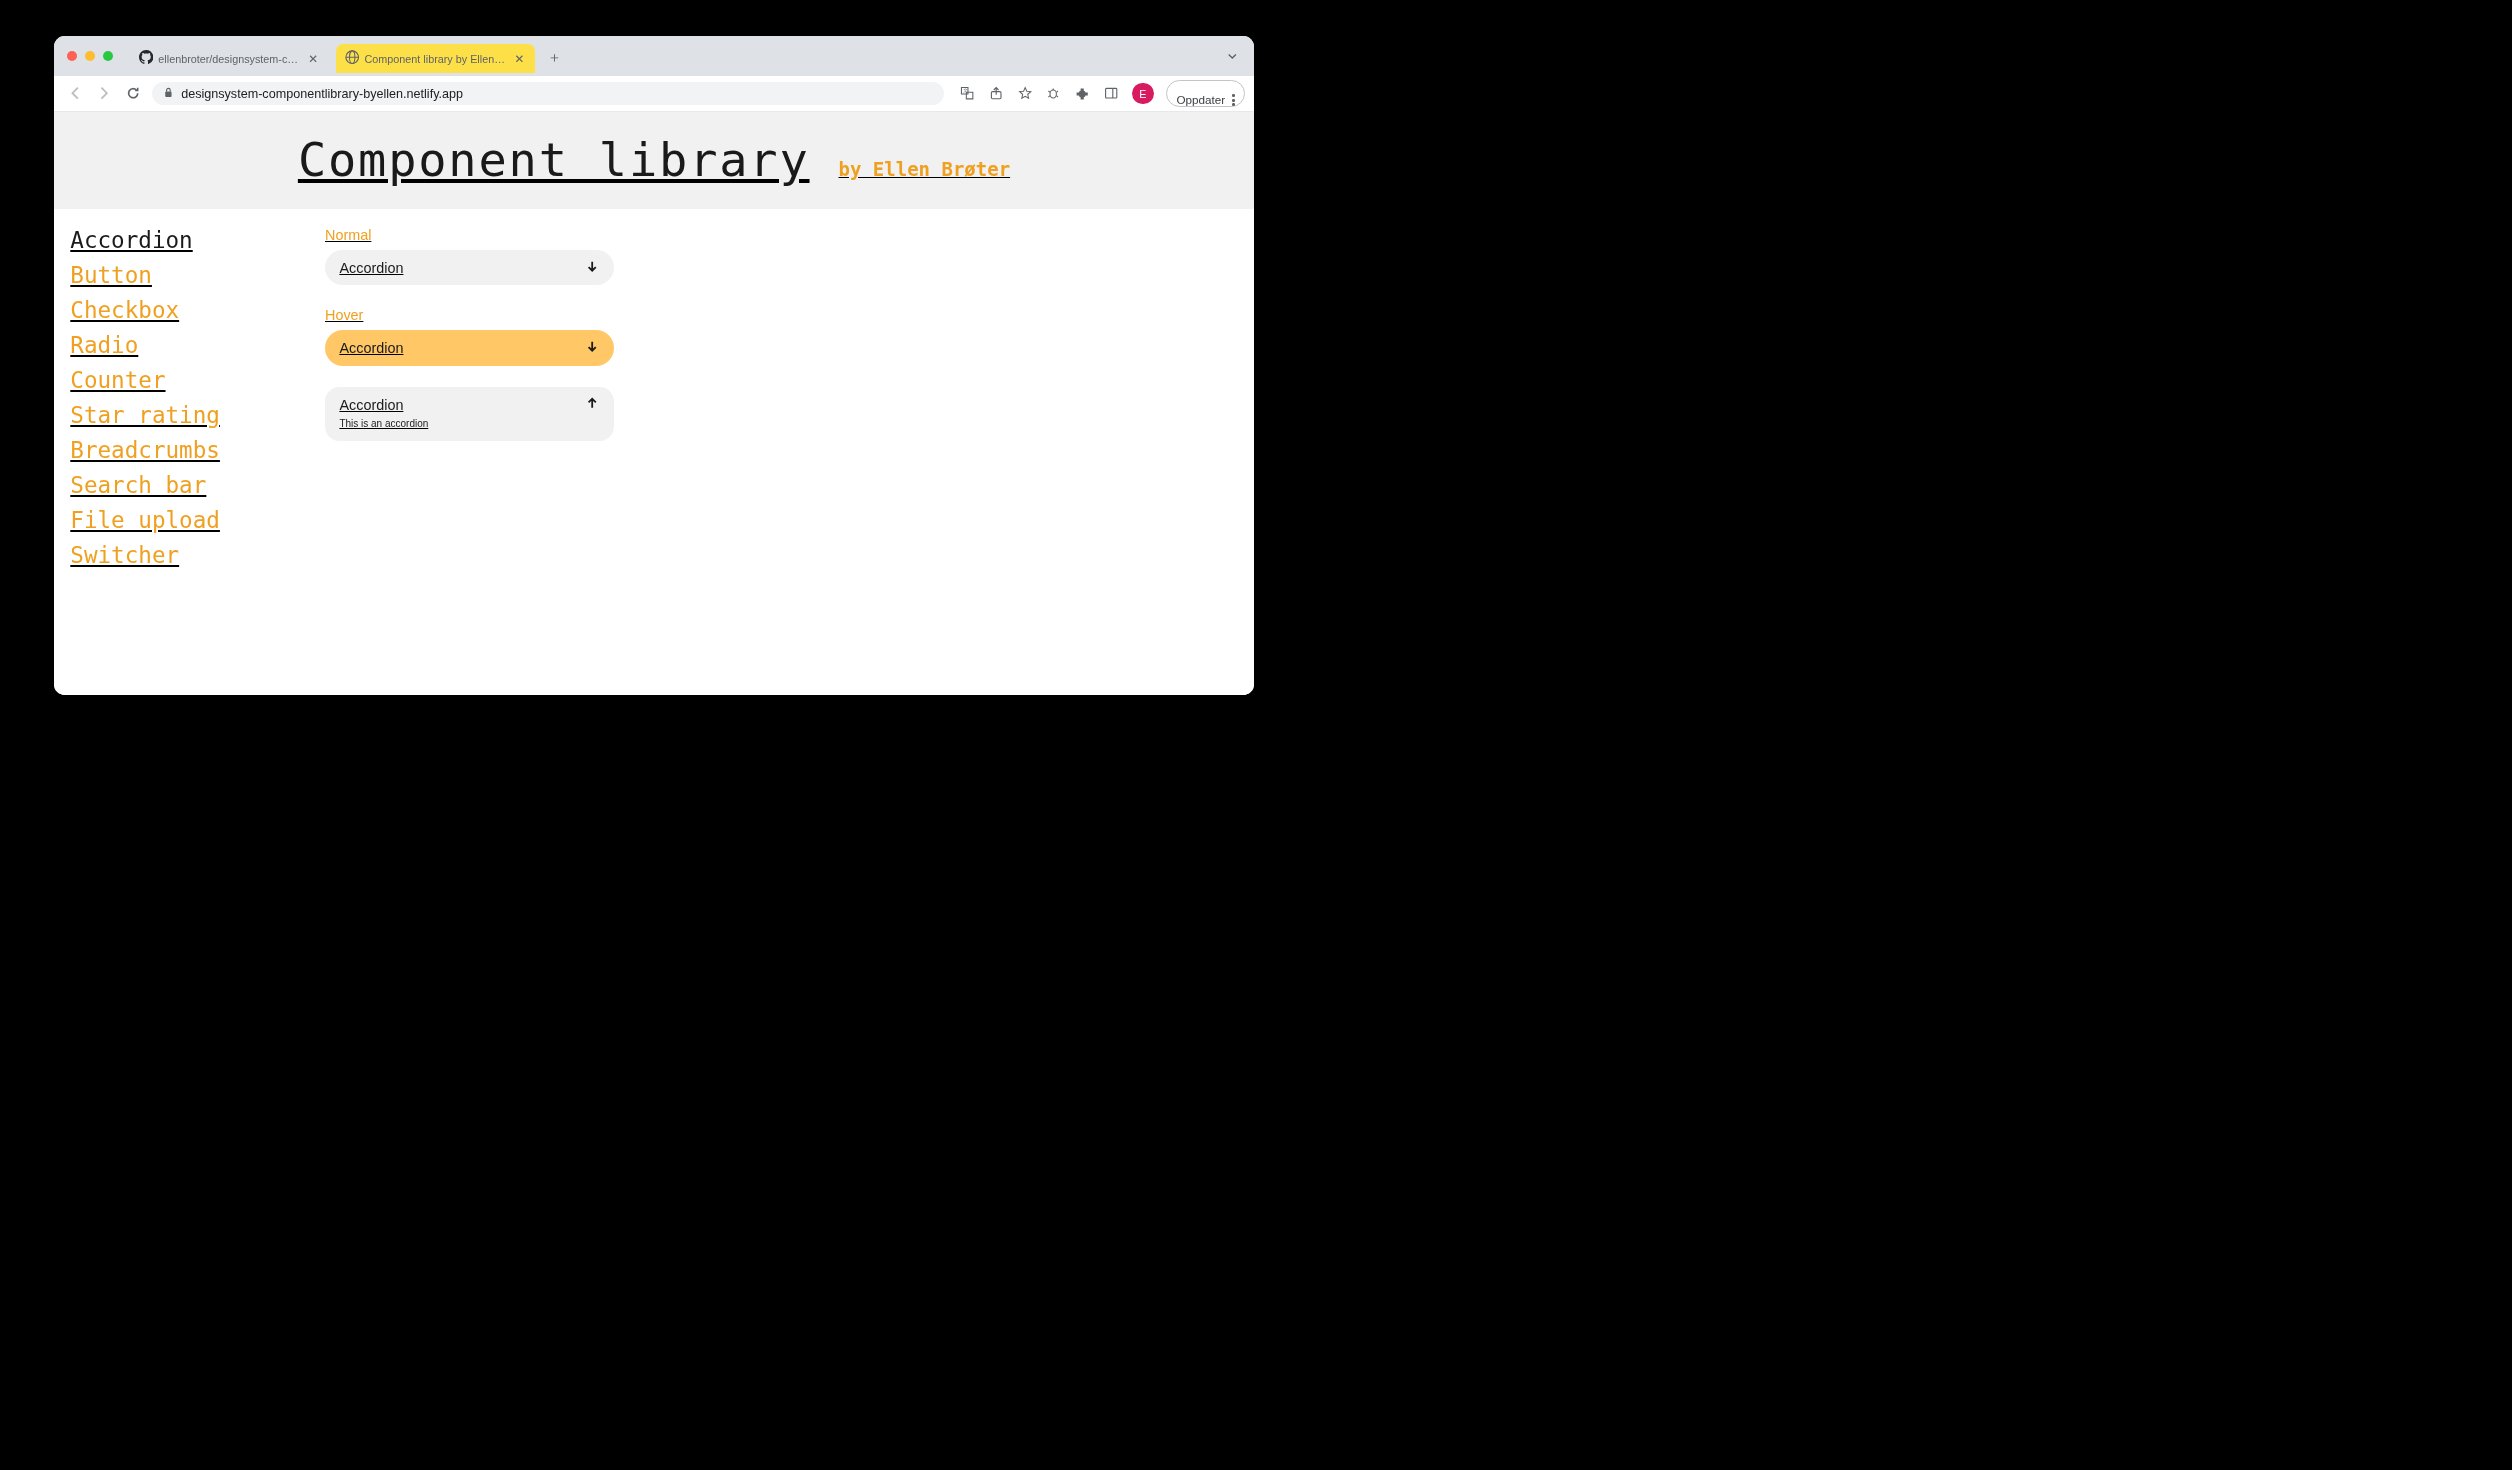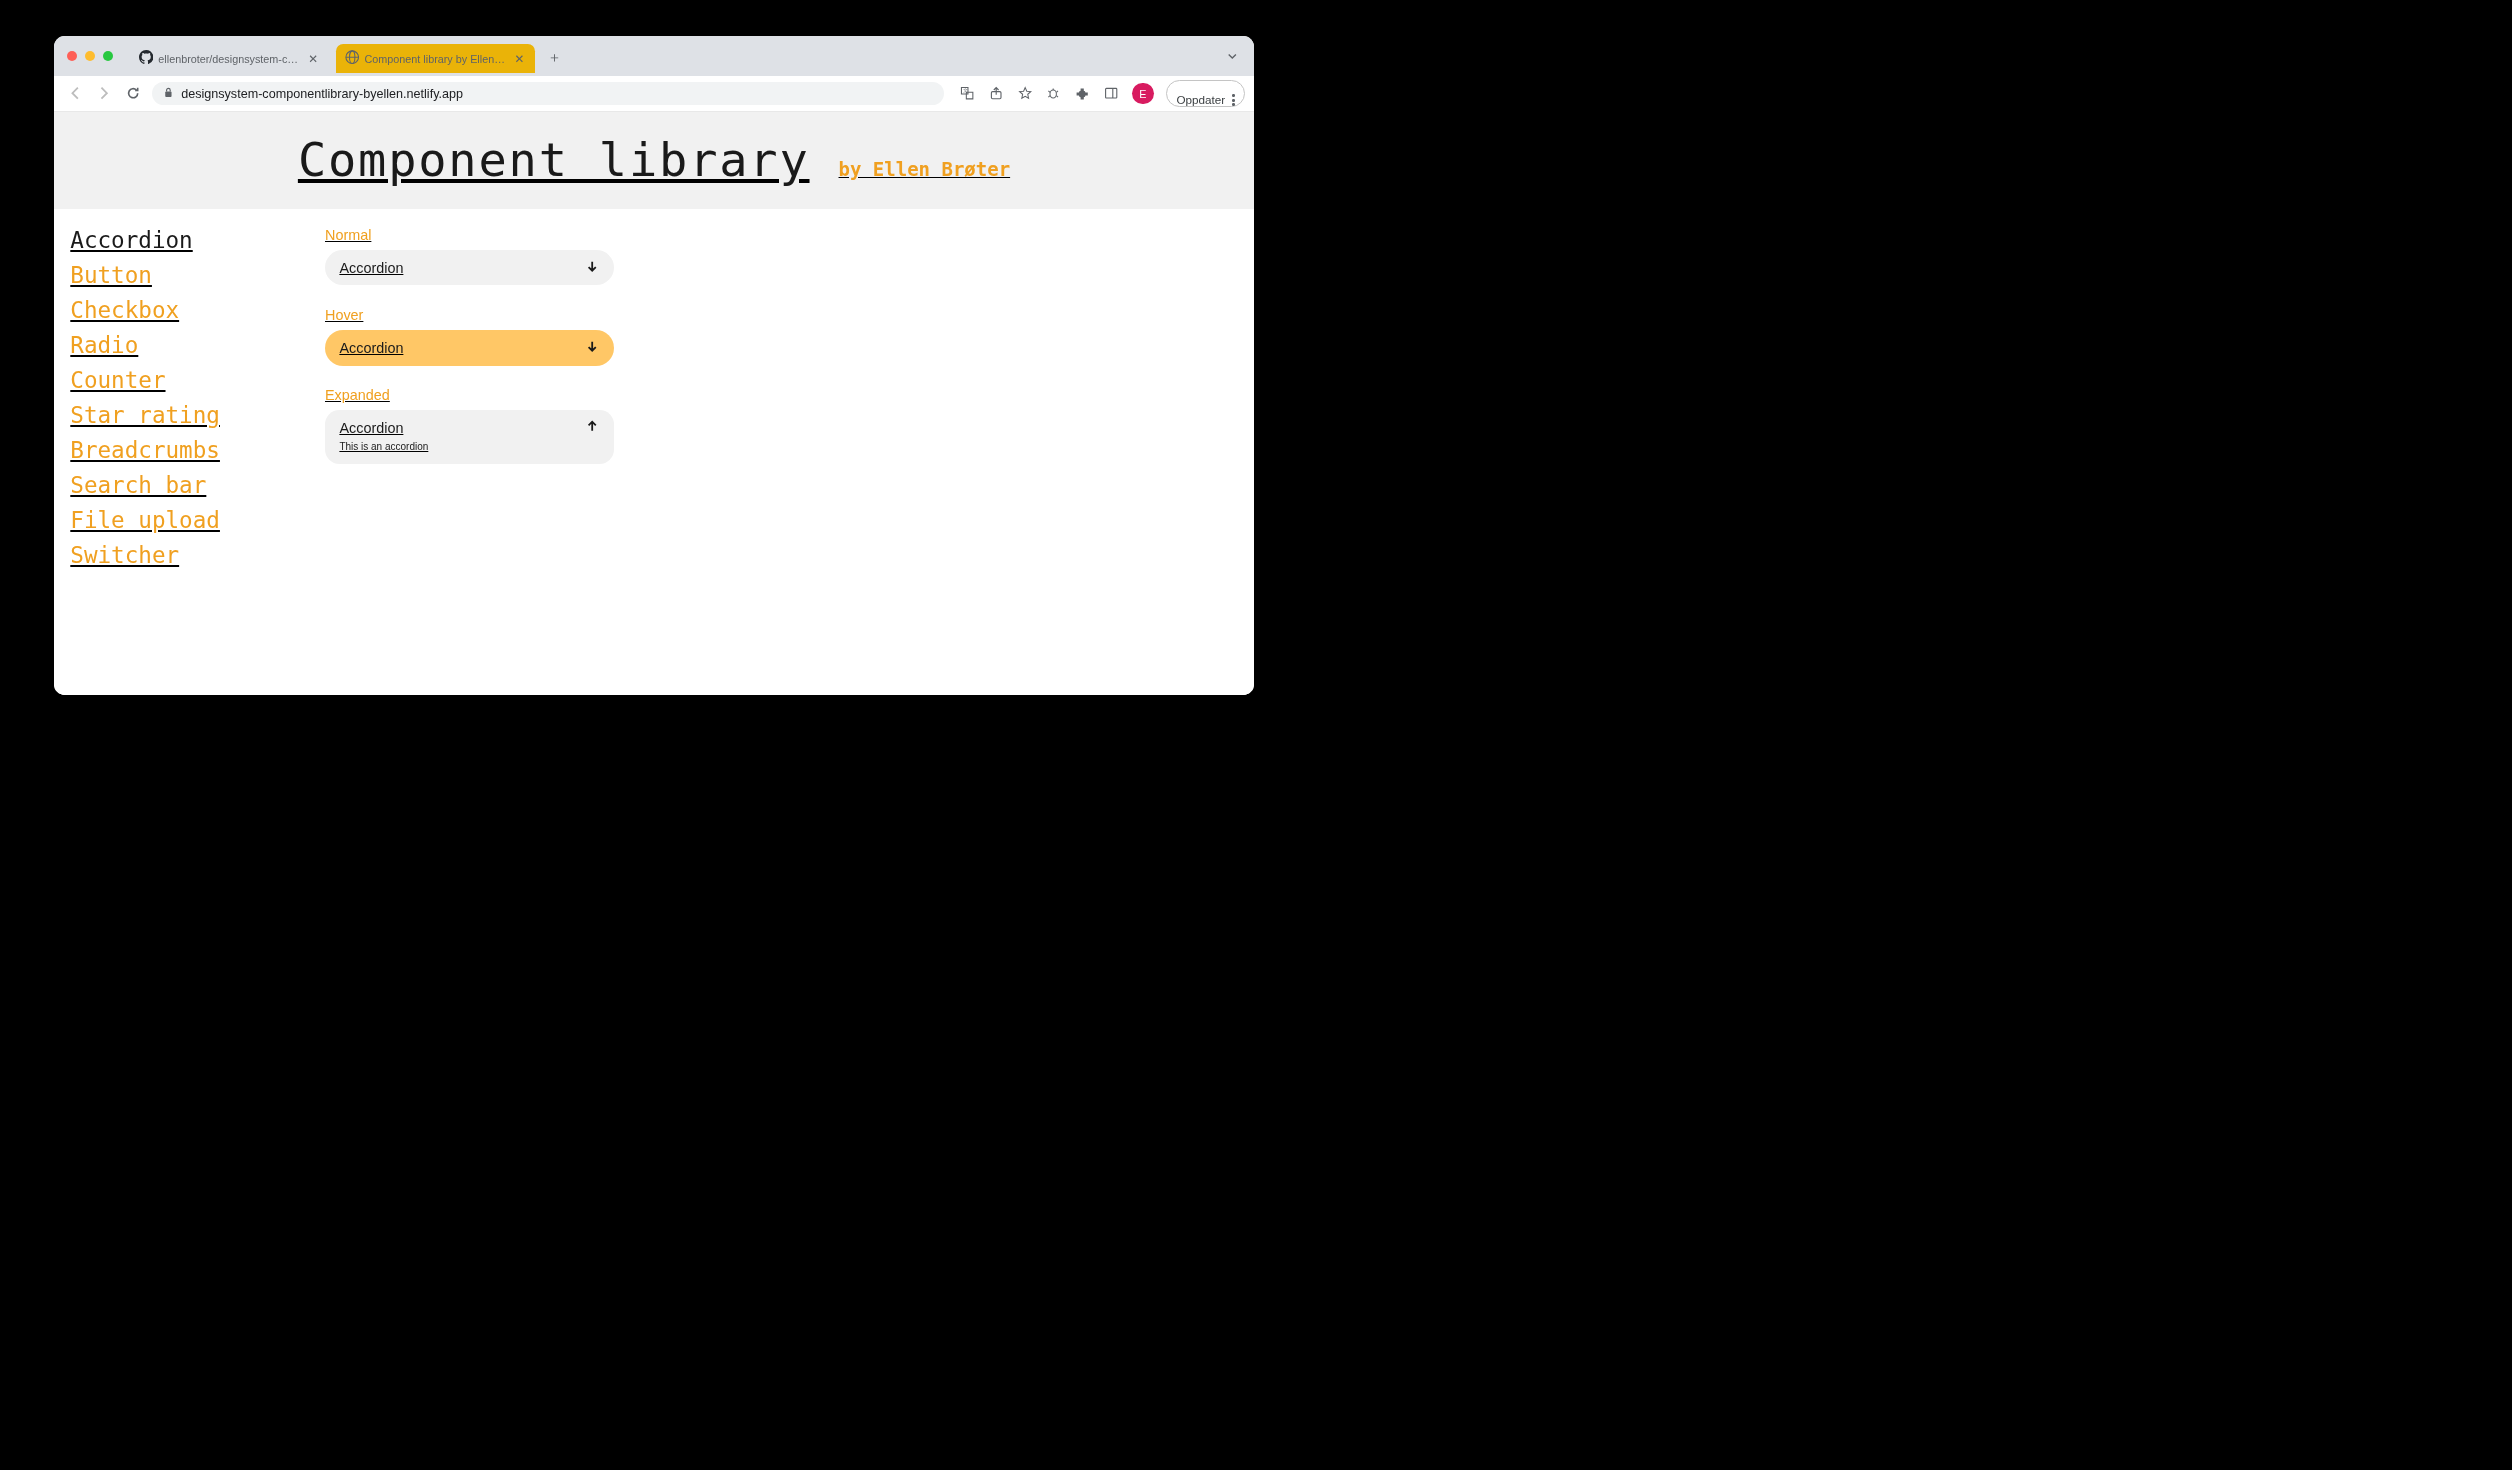--- a/index.html
+++ b/index.html
@@ -53,21 +53,21 @@
       padding: 0 9px;
       border-radius: 7.2px 7.2px 0 0;
       font-size: 10.8px;
       color: #5f6368;
       gap: 5.4px;
       min-width: 0;
       max-width: 199px;
       margin-top: 5.4px;
     }
     .tab.active {
-      background: #eab308;
+      background: #fde047;
     }
     .tab-title {
       white-space: nowrap;
       overflow: hidden;
       text-overflow: ellipsis;
       flex: 1;
     }
     .tab-icon-github svg, .tab-icon-globe svg {
       width: 14.4px; height: 14.4px;
     }
@@ -433,21 +433,20 @@
           <div class="accordion-header">
             <span>Accordion</span>
             <span class="arrow-icon">
               <svg viewBox="0 0 16 16">
                   <path d="M8 3v10M4 9l4 4 4-4"></path>
                 </svg>
             </span>
           </div>
         </div>
 
-        <div class="section-label">Expanded</div>
         <div class="accordion expanded">
           <div class="accordion-header">
             <span>Accordion</span>
             <span class="arrow-icon">
               <svg viewBox="0 0 16 16">
                   <path d="M8 13V3M4 7l4-4 4 4"></path>
                 </svg>
             </span>
           </div>
           <div class="accordion-body">This is an accordion</div>

